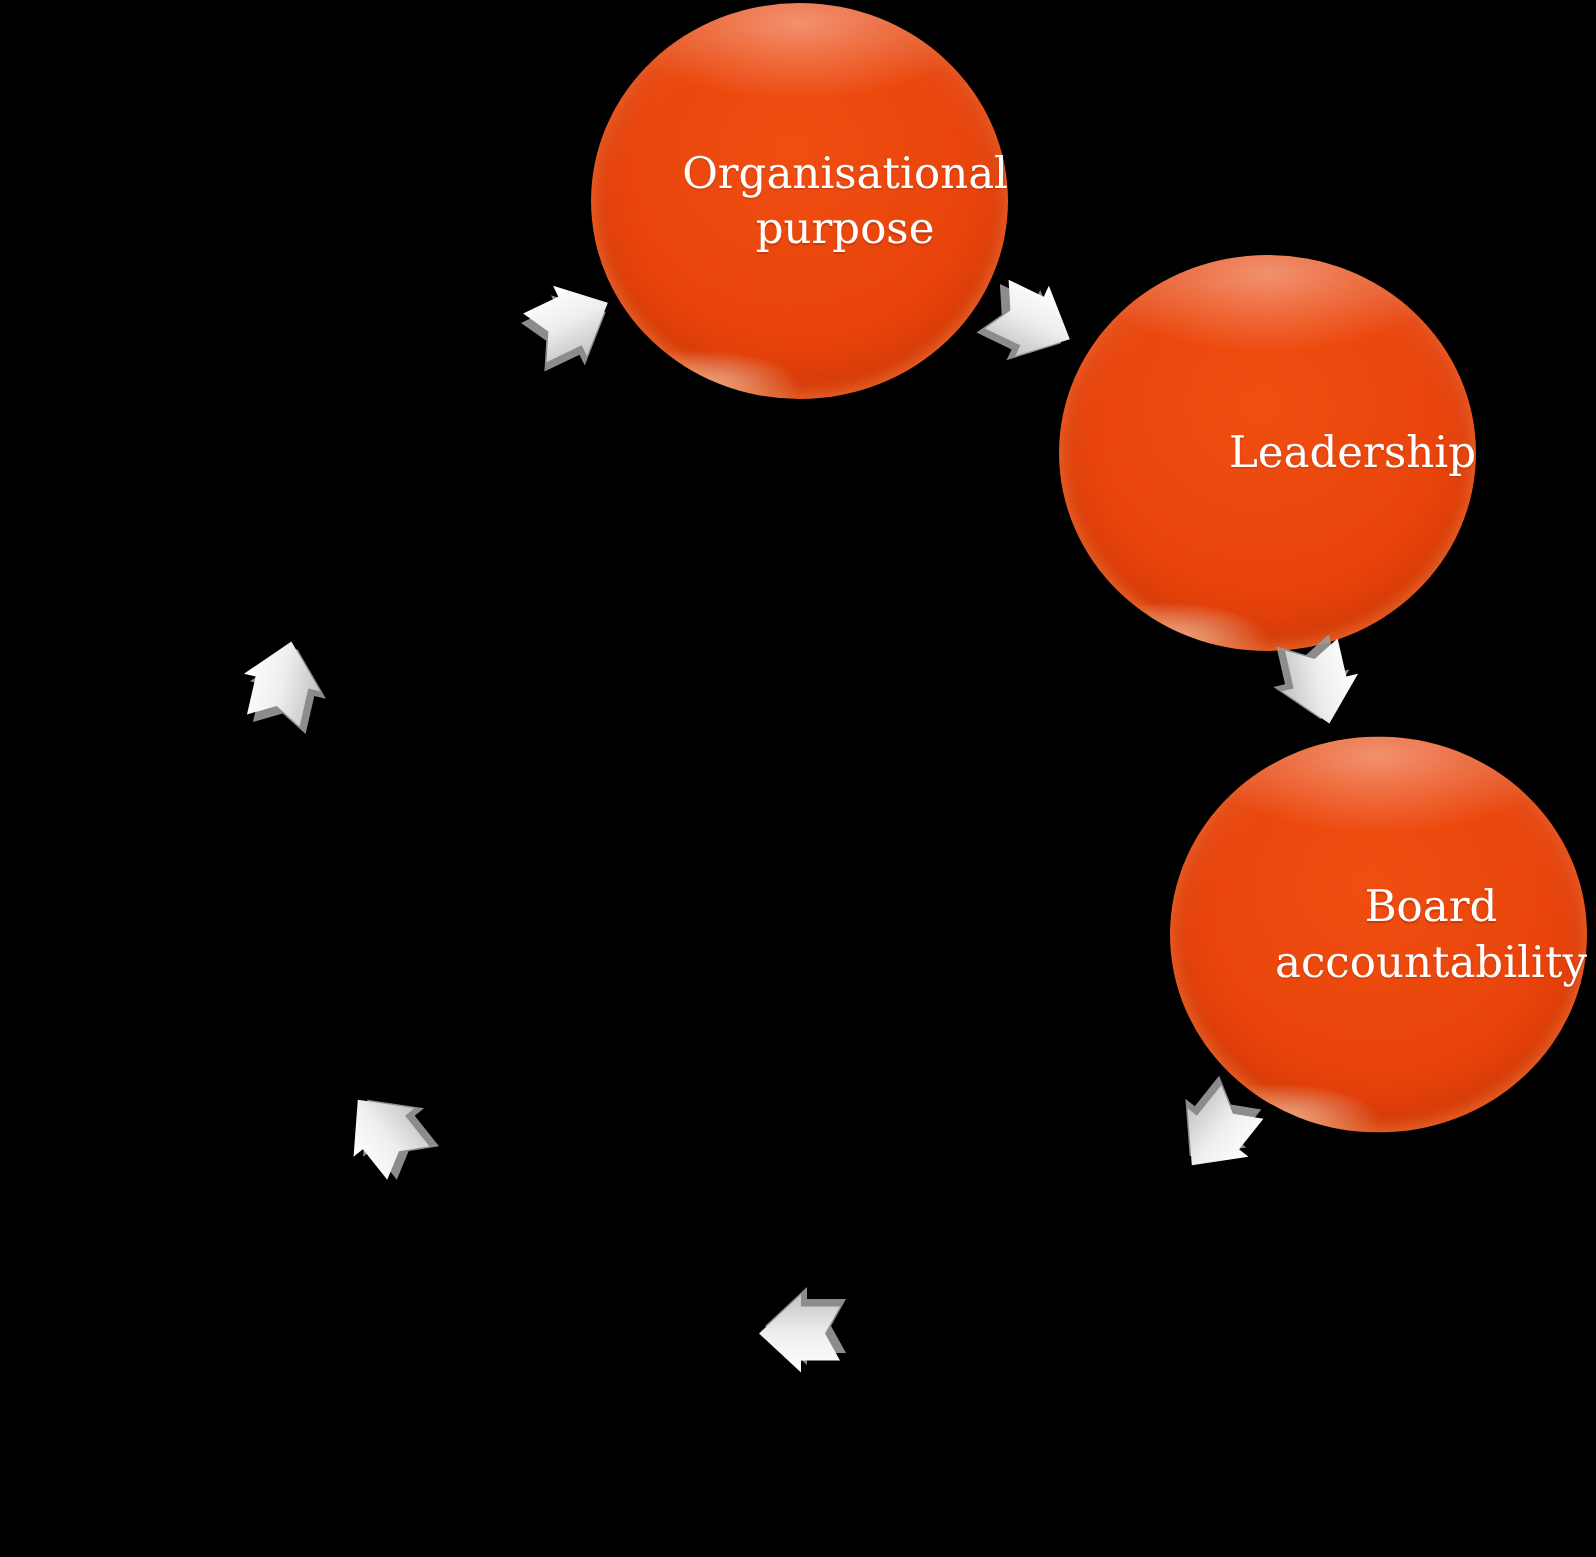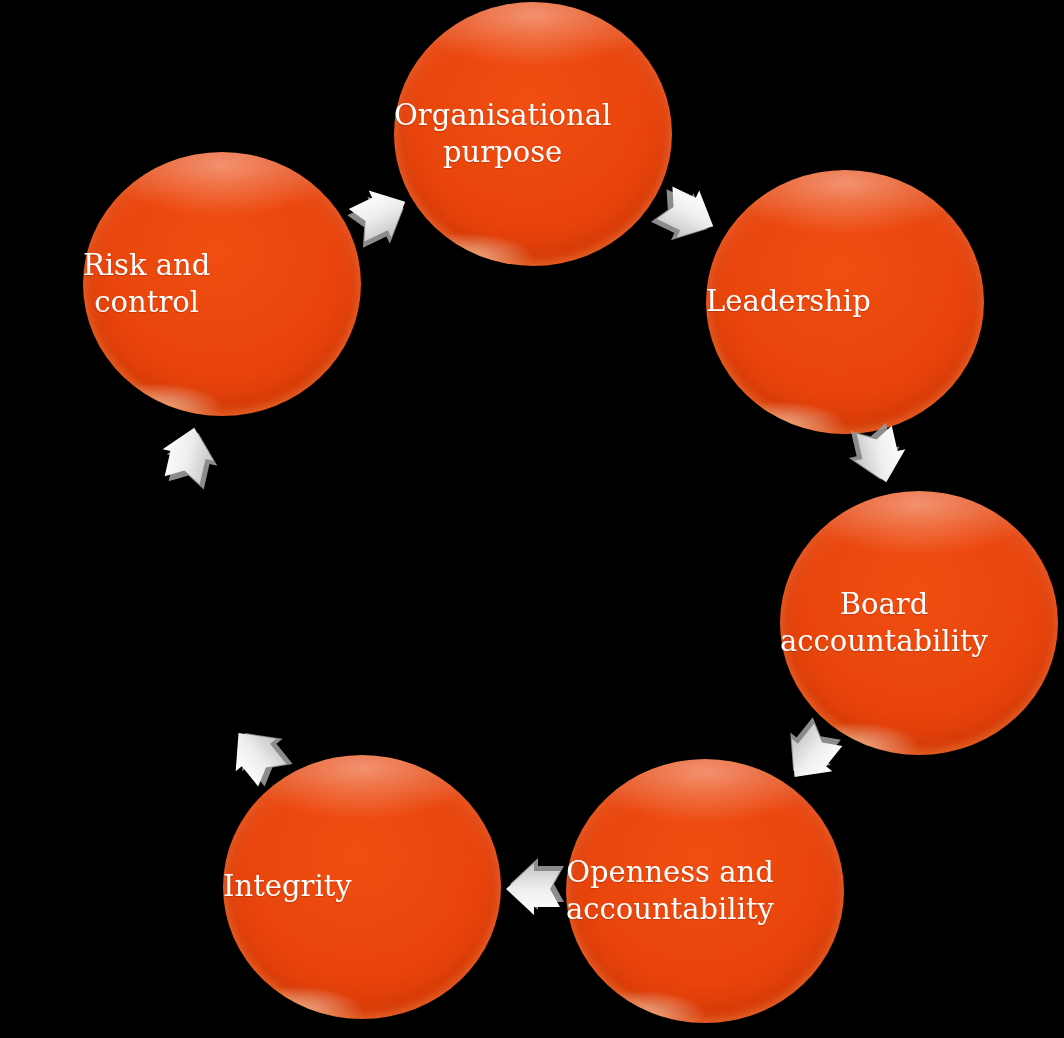--- a/index.html
+++ b/index.html
@@ -10,21 +10,21 @@
     overflow:hidden;
     font-family:"DejaVu Serif", serif;
   }
   .stage{position:absolute;inset:0;}
 
   
   .node{
     position:absolute;
     width:278px;height:264px;
     border-radius:50%;
-    display:flex;align-items:center;justify-content:flex-start;
+    display:flex;align-items:center;justify-content:flex-end;
     text-align:center;
     background:
       radial-gradient(ellipse 58% 26% at 50% 5%,  rgba(255,255,255,.38), rgba(255,255,255,0) 75%),
       radial-gradient(ellipse 34% 13% at 26% 97%, rgba(255,236,214,.90), rgba(255,170,100,0) 72%),
       radial-gradient(ellipse 95% 92% at 48% 38%, #f04e11 0%, #e7430b 55%, #d23a05 100%);
     box-shadow:
       inset 0 -4px 10px rgba(255,150,80,.45),
       inset 0 -14px 26px rgba(150,30,0,.25),
       inset 0 12px 24px rgba(255,255,255,.10);
   }
@@ -82,31 +82,20 @@
     <span class="node-label">Organisational
 purpose</span>
   </div>
   <div class="node n1">
     <span class="node-label">Leadership</span>
   </div>
   <div class="node n2">
     <span class="node-label">Board
 accountability</span>
   </div>
-  <div class="node n3">
-    <span class="node-label">Openness and
-accountability</span>
-  </div>
-  <div class="node n4">
-    <span class="node-label">Integrity</span>
-  </div>
-  <div class="node n6">
-    <span class="node-label">Risk and
-control</span>
-  </div>
 
   <svg class="arrow a0" viewBox="0 0 64 56">
       <use href="#arrowShape"></use>
     </svg>
   <svg class="arrow a1" viewBox="0 0 64 56">
       <use href="#arrowShape"></use>
     </svg>
   <svg class="arrow a2" viewBox="0 0 64 56">
       <use href="#arrowShape"></use>
     </svg>

